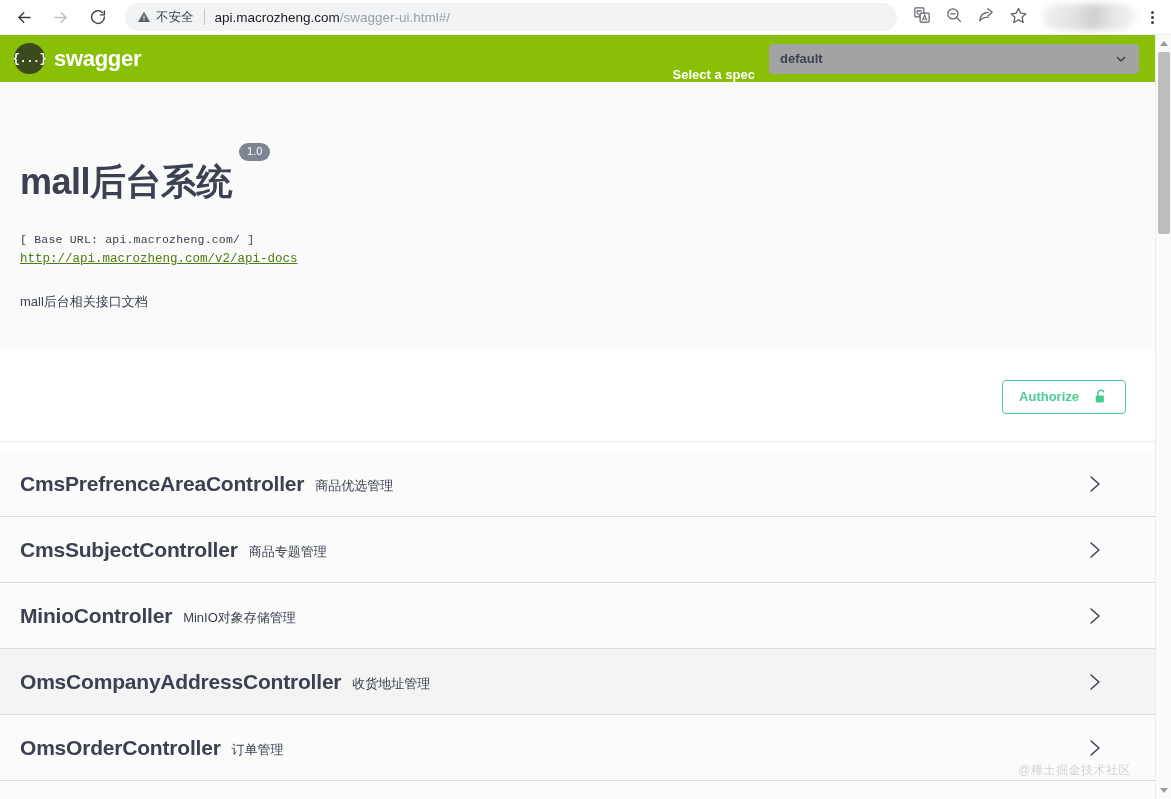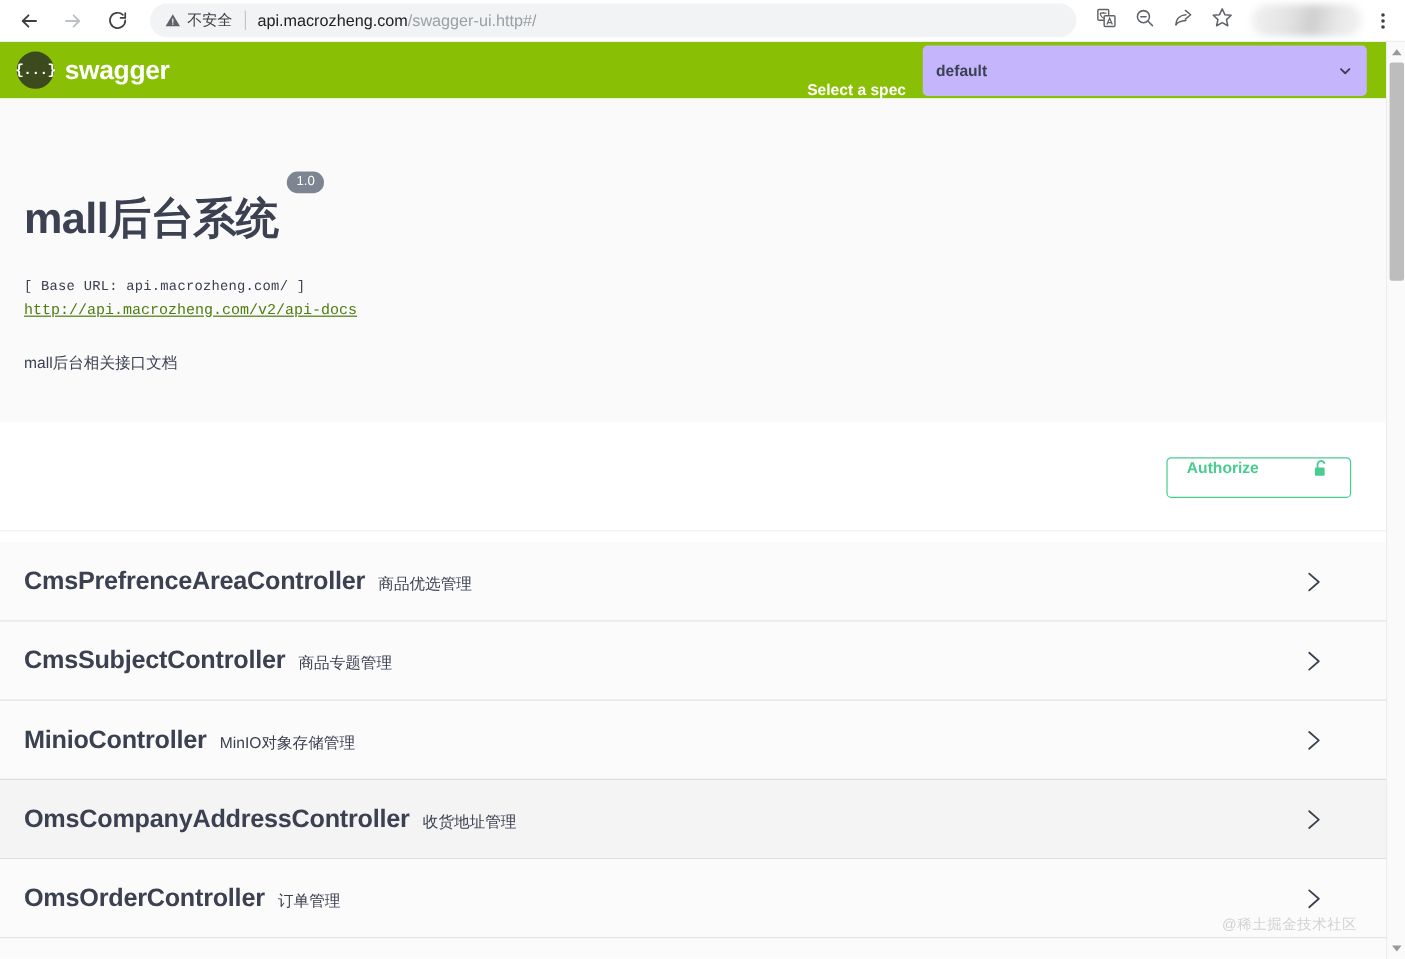--- a/index.html
+++ b/index.html
@@ -142,22 +142,22 @@
   }
   #spec-selector-label {
     color: #ffffff;
     font-size: 13px;
     font-weight: bold;
     margin-right: 14px;
     white-space: nowrap;
     margin-top: 32px;
   }
   #spec-select {
-    width: 370px; height: 42px;
-    background: #c4b5fd;
+    width: 370px; height: 30px;
+    background: #a3a3a3;
     border-radius: 4px;
     display: flex; align-items: center;
     padding: 0 11px;
     position: relative;
   }
   #spec-select-value {
     font-size: 13px;
     color: #3b4151;
     font-weight: bold;
   }
@@ -221,27 +221,26 @@
   #auth-wrapper {
     background: #ffffff;
     height: 90px;
     display: flex;
     align-items: center;
     justify-content: flex-end;
     padding-right: 29px;
     border-bottom: 1px solid #ececec;
   }
   #authorize-button {
-    display: flex; align-items: flex-start;
+    display: flex; align-items: center;
     height: 34px;
     padding: 0 16px;
     border: 1px solid #49cc90;
     border-radius: 4px;
     background: #ffffff;
-    gap: 30px;
   }
   #authorize-label {
     font-size: 13px;
     font-weight: bold;
     color: #49cc90;
     margin-right: 14px;
   }
   #unlock-icon { display: flex; align-items: center; }
 
   
@@ -358,21 +357,21 @@
       <span>
         <svg id="warning-triangle-icon" width="14" height="14" viewBox="0 0 24 24" fill="currentColor">
           <path d="M12 3.2 22.3 20.4H1.7L12 3.2z"></path>
           <rect x="11.1" y="9.4" width="1.8" height="6" fill="#f1f3f4"></rect>
           <rect x="11.1" y="16.3" width="1.8" height="1.9" fill="#f1f3f4"></rect>
         </svg>
       </span>
       <span id="security-text">不安全</span>
     </div>
     <div id="omnibox-separator"></div>
-    <div id="url-text"><span class="host">api.macrozheng.com</span><span>/swagger-ui.http#/</span></div>
+    <div id="url-text"><span class="host">api.macrozheng.com</span><span>/swagger-ui.html#/</span></div>
   </div>
 
   <div id="toolbar-actions">
     <div class="tb-icon">
       <span>
         <svg width="18" height="18" viewBox="0 0 24 24" fill="none" stroke="currentColor" stroke-width="1.6">
           <rect x="2.5" y="2.5" width="12" height="12" rx="1.2"></rect>
           <rect x="9.5" y="9.5" width="12" height="12" rx="1.2" fill="#ffffff"></rect>
           <path d="M5 6.5h7M8.5 5.3v1.2M10.2 12.3c-1.1 0-4.3-1-5.2-5.8" stroke-width="1.4"></path>
           <path d="M12.6 19.2l3-7 3 7M13.7 17.2h3.9" stroke-width="1.4"></path>

